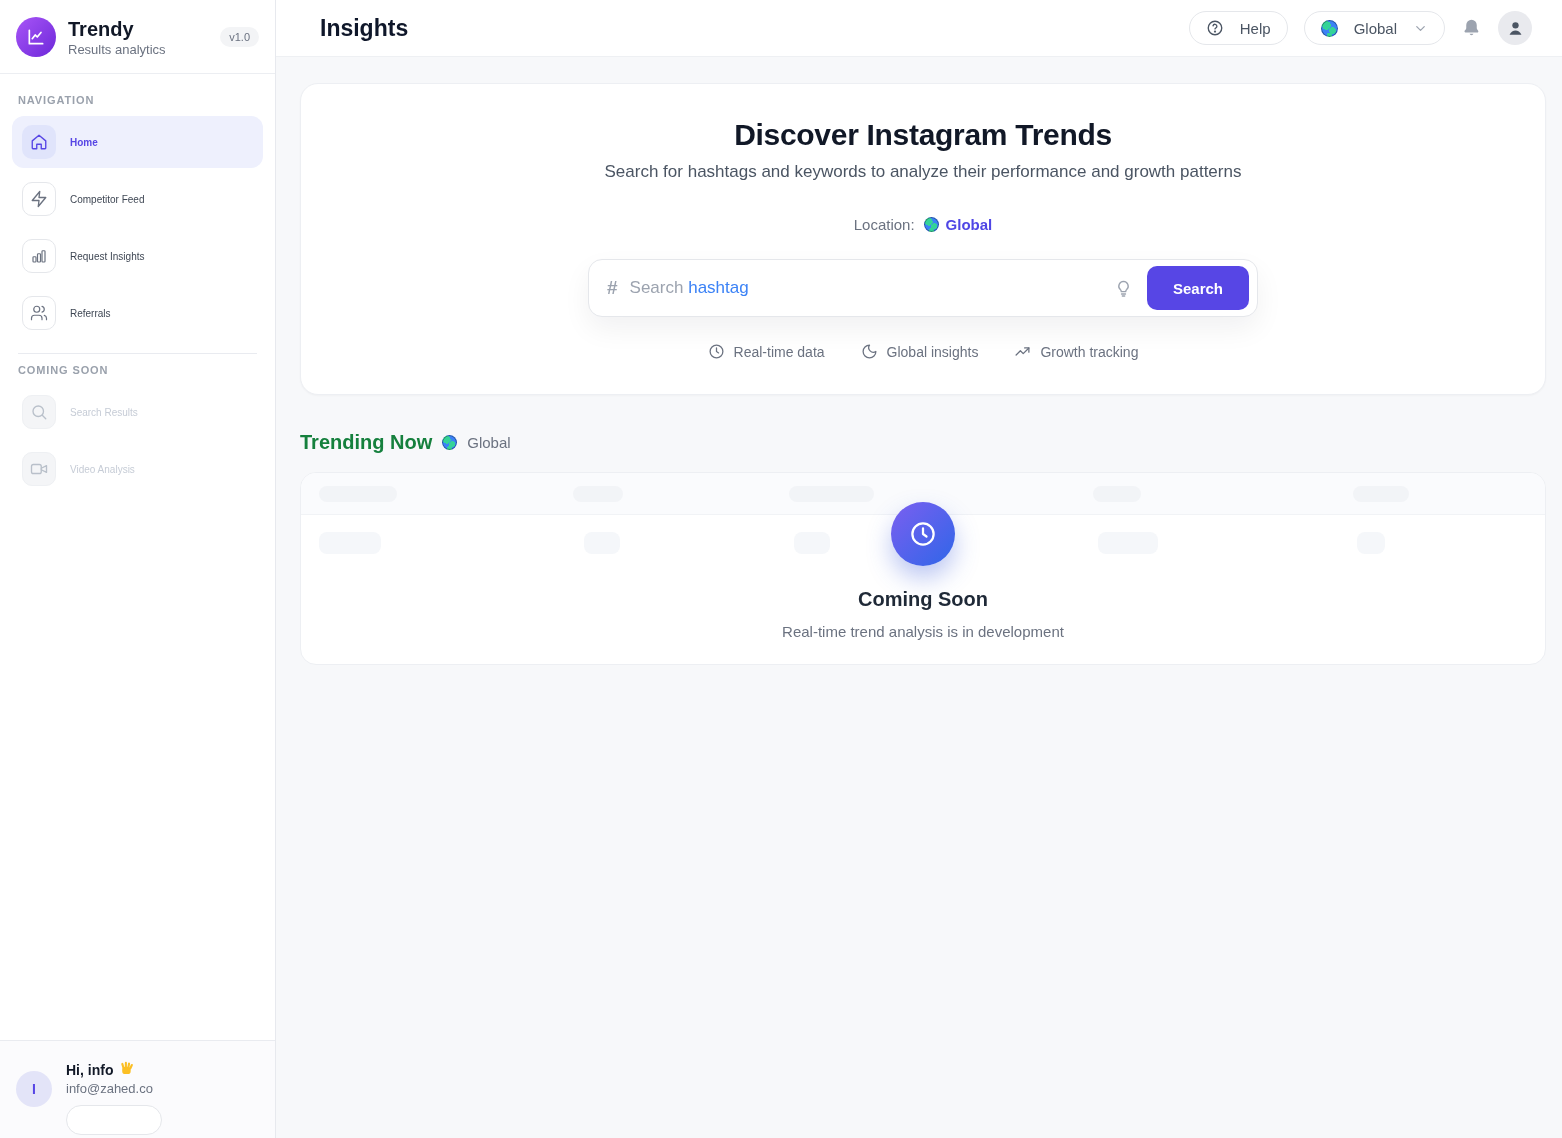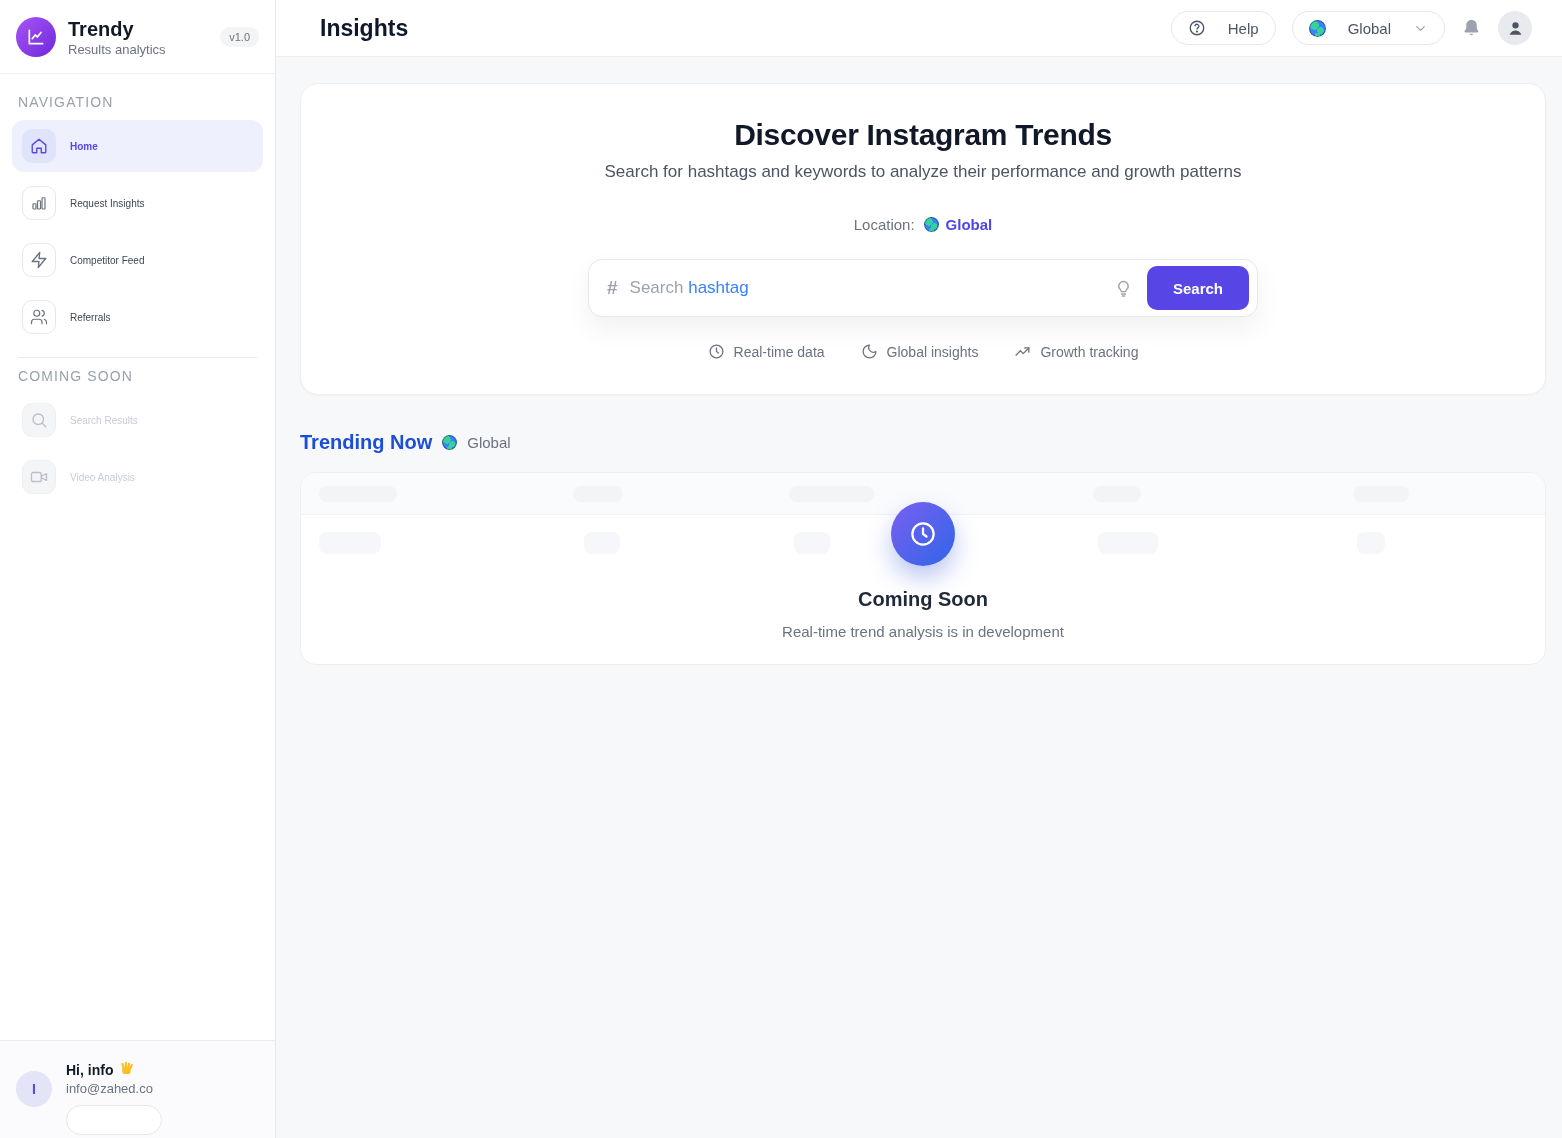--- a/index.html
+++ b/index.html
@@ -16,21 +16,21 @@
   
   .sidebar{width:276px;min-width:276px;background:#fff;border-right:1px solid #e7e9ee;display:flex;flex-direction:column;}
   .brand{display:flex;align-items:center;gap:12px;padding:17px 16px 16px;border-bottom:1px solid #eceef2;}
   .logo{width:40px;height:40px;border-radius:50%;background:linear-gradient(135deg,var(--brand-grad-start),var(--brand-grad-end));display:flex;align-items:center;justify-content:center;flex-shrink:0;}
   .brand-text{flex:1;min-width:0;}
   .brand-name{font-size:20px;font-weight:700;color:#111827;line-height:1.15;}
   .brand-tag{font-size:13px;color:#6b7280;margin-top:1px;}
   .version-badge{background:#f3f4f6;color:#6b7280;font-size:11px;padding:4px 9px;border-radius:999px;flex-shrink:0;}
 
   .nav{padding:14px 12px 0;}
-  .nav-label{font-size:14px;font-weight:400;letter-spacing:.08em;color:#9aa1ac;padding:6px 6px 10px;}
+  .nav-label{font-size:11px;font-weight:700;letter-spacing:.08em;color:#9aa1ac;padding:6px 6px 10px;}
   .nav-item{display:flex;align-items:center;gap:14px;padding:9px 10px;border-radius:12px;margin-bottom:5px;cursor:pointer;}
   .icon-box{width:34px;height:34px;border:1px solid #e5e7eb;border-radius:10px;display:flex;align-items:center;justify-content:center;color:#6b7280;background:#fff;flex-shrink:0;}
   .nav-item .label{font-size:10px;color:#3f4754;font-weight:500;}
   .nav-item.active{background:var(--accent-soft);}
   .nav-item.active .icon-box{background:var(--accent-icon-bg);border-color:transparent;color:var(--accent);}
   .nav-item.active .label{color:var(--accent);font-weight:600;}
   .nav-item.disabled{cursor:default;}
   .nav-item.disabled .icon-box{background:#f4f5f7;border-color:#eef0f3;color:#b9c0ca;}
   .nav-item.disabled .label{color:#c6ccd6;}
   .nav-divider{border:none;border-top:1px solid #e9ebf0;margin:14px 6px 4px;}
@@ -40,21 +40,21 @@
   .user-avatar{width:36px;height:36px;border-radius:50%;background:#e3e4f8;color:var(--accent);display:flex;align-items:center;justify-content:center;font-weight:700;font-size:14px;margin-top:16px;flex-shrink:0;}
   .greet{font-size:14px;font-weight:700;color:#111827;display:flex;align-items:center;gap:6px;padding-top:6px;}
   .email{font-size:13px;color:#6b7280;margin-top:3px;}
   .signout-pill{margin-top:9px;width:96px;height:30px;border:1px solid #e5e7eb;border-radius:999px;background:#fff;cursor:pointer;}
 
   
   .main{flex:1;display:flex;flex-direction:column;min-width:0;}
   .topbar{height:57px;background:#fff;border-bottom:1px solid #eef0f3;display:flex;align-items:center;padding:0 30px 0 44px;flex-shrink:0;}
   .topbar-title{font-size:23px;font-weight:700;color:#0f172a;}
   .topbar-right{margin-left:auto;display:flex;align-items:center;gap:16px;}
-  .pill-btn{display:flex;align-items:center;gap:22px;height:34px;padding:0 16px;border:1px solid #e5e7eb;border-radius:999px;background:#fff;font-size:15px;color:#4b5563;cursor:pointer;font-family:inherit;}
+  .pill-btn{display:flex;align-items:center;gap:16px;height:34px;padding:0 16px;border:1px solid #e5e7eb;border-radius:999px;background:#fff;font-size:15px;color:#4b5563;cursor:pointer;font-family:inherit;}
   .pill-btn .chev{color:#9ca3af;}
   .icon-btn{background:none;border:none;cursor:pointer;color:#9ca3af;padding:0;}
   .avatar-btn{width:34px;height:34px;border-radius:50%;background:#e9eaee;display:flex;align-items:center;justify-content:center;color:#4b5563;border:none;cursor:pointer;}
   .globe{width:17px;height:17px;border-radius:50%;flex-shrink:0;
     background:radial-gradient(circle at 32% 32%,#34d399 0 26%,transparent 27%),
                radial-gradient(circle at 68% 62%,#34d399 0 22%,transparent 23%),
                radial-gradient(circle at 50% 90%,#34d399 0 15%,transparent 16%),#3b82f6;
     box-shadow:inset 0 0 0 1px rgba(0,0,0,.35);}
   .globe.sm{width:15px;height:15px;}
 
@@ -71,21 +71,21 @@
   .hash{color:#9ca3af;font-size:19px;font-weight:600;}
   .search-placeholder{margin-left:12px;font-size:17px;color:#9ca3af;flex:1;text-align:left;cursor:text;}
   .search-placeholder .hl{color:var(--hashtag-blue);}
   .bulb{color:#9ca3af;margin-right:14px;background:none;border:none;cursor:pointer;padding:0;}
   .search-btn{width:102px;height:44px;border:none;border-radius:10px;background:var(--accent);color:#fff;font-size:15px;font-weight:700;cursor:pointer;font-family:inherit;}
   .features{margin-top:26px;display:flex;justify-content:center;gap:36px;font-size:14px;color:#6b7280;}
   .feature{display:flex;align-items:center;gap:9px;}
 
   
   .trending-header{display:flex;align-items:center;gap:10px;margin:36px 0 18px;}
-  .trending-title{font-size:20px;font-weight:700;color:#1d4ed8;}
+  .trending-title{font-size:20px;font-weight:700;color:#15803d;}
   .trending-region{font-size:15px;color:#6b7280;}
   .trend-card{position:relative;background:#fff;border:1px solid #edeff3;border-radius:16px;height:193px;overflow:hidden;}
   .trend-head{height:42px;background:#fafbfd;border-bottom:1px solid #f1f3f6;}
   .sk{position:absolute;border-radius:8px;}
   .sk.h{top:13px;height:16px;background:#f2f4f7;}
   .sk.r{top:59px;height:22px;background:#f5f7fa;}
   .sk-h1{left:18px;width:78px}.sk-h2{left:272px;width:50px}.sk-h3{left:488px;width:85px}.sk-h4{left:792px;width:48px}.sk-h5{left:1052px;width:56px}
   .sk-r1{left:18px;width:62px}.sk-r2{left:283px;width:36px}.sk-r3{left:493px;width:36px}.sk-r4{left:797px;width:60px}.sk-r5{left:1056px;width:28px}
   .overlay{position:absolute;inset:0;display:flex;flex-direction:column;align-items:center;padding-top:29px;}
   .clock-circle{width:64px;height:64px;border-radius:50%;background:linear-gradient(135deg,var(--coming-grad-start),var(--coming-grad-end));display:flex;align-items:center;justify-content:center;box-shadow:0 12px 24px rgba(59,91,219,.35);}
@@ -121,36 +121,36 @@
         <span class="icon-box">
           <svg width="18" height="18" viewBox="0 0 24 24" fill="none" stroke="currentColor" stroke-width="1.8" stroke-linecap="round" stroke-linejoin="round">
               <path d="M3 10.5 12 3l9 7.5V20a1 1 0 0 1-1 1h-5v-6h-6v6H4a1 1 0 0 1-1-1Z"></path>
             </svg>
         </span>
         <span class="label">Home</span>
       </div>
 
       <div class="nav-item">
         <span class="icon-box">
+          <svg width="18" height="18" viewBox="0 0 24 24" fill="none" stroke="currentColor" stroke-width="1.8" stroke-linecap="round" stroke-linejoin="round">
+              <polygon points="13 2 3 14 12 14 11 22 21 10 12 10 13 2"></polygon>
+            </svg>
+        </span>
+        <span class="label">Competitor Feed</span>
+      </div>
+
+      <div class="nav-item">
+        <span class="icon-box">
           <svg width="18" height="18" viewBox="0 0 24 24" fill="none" stroke="currentColor" stroke-width="1.6" stroke-linecap="round" stroke-linejoin="round">
               <rect x="4" y="13" width="4" height="7" rx="1"></rect>
               <rect x="10" y="9" width="4" height="11" rx="1"></rect>
               <rect x="16" y="5" width="4" height="15" rx="1"></rect>
             </svg>
         </span>
         <span class="label">Request Insights</span>
-      </div>
-
-      <div class="nav-item">
-        <span class="icon-box">
-          <svg width="18" height="18" viewBox="0 0 24 24" fill="none" stroke="currentColor" stroke-width="1.8" stroke-linecap="round" stroke-linejoin="round">
-              <polygon points="13 2 3 14 12 14 11 22 21 10 12 10 13 2"></polygon>
-            </svg>
-        </span>
-        <span class="label">Competitor Feed</span>
       </div>
 
       <div class="nav-item">
         <span class="icon-box">
           <svg width="18" height="18" viewBox="0 0 24 24" fill="none" stroke="currentColor" stroke-width="1.6" stroke-linecap="round" stroke-linejoin="round">
               <path d="M16 21v-2a4 4 0 0 0-4-4H6a4 4 0 0 0-4 4v2"></path>
               <circle cx="9" cy="7" r="4"></circle>
               <path d="M22 21v-2a4 4 0 0 0-3-3.87"></path>
               <path d="M16 3.13a4 4 0 0 1 0 7.75"></path>
             </svg>

